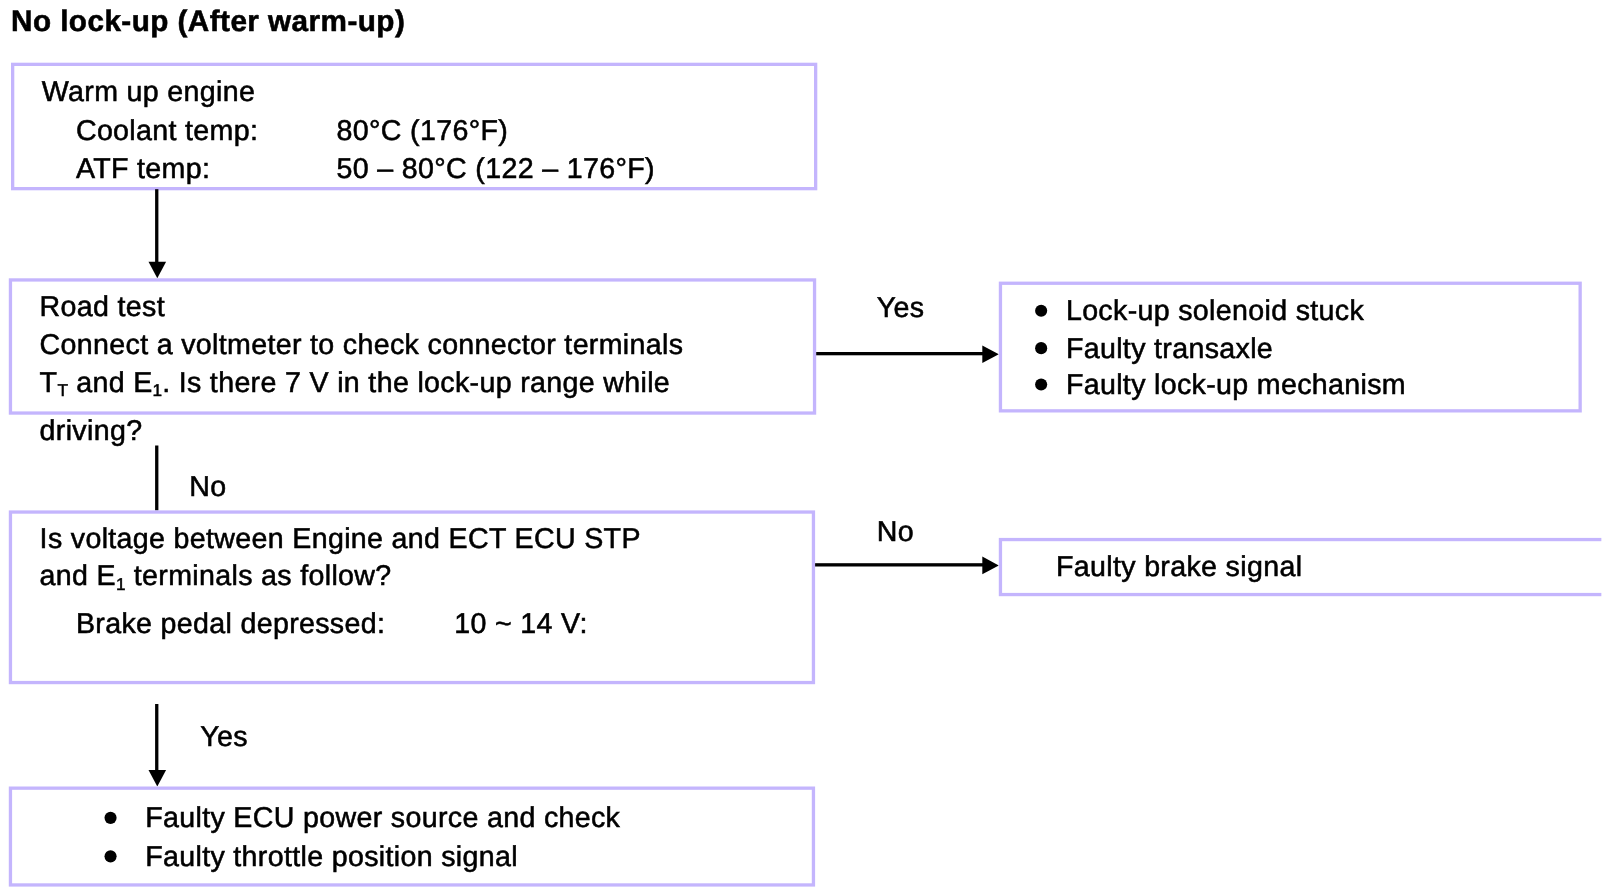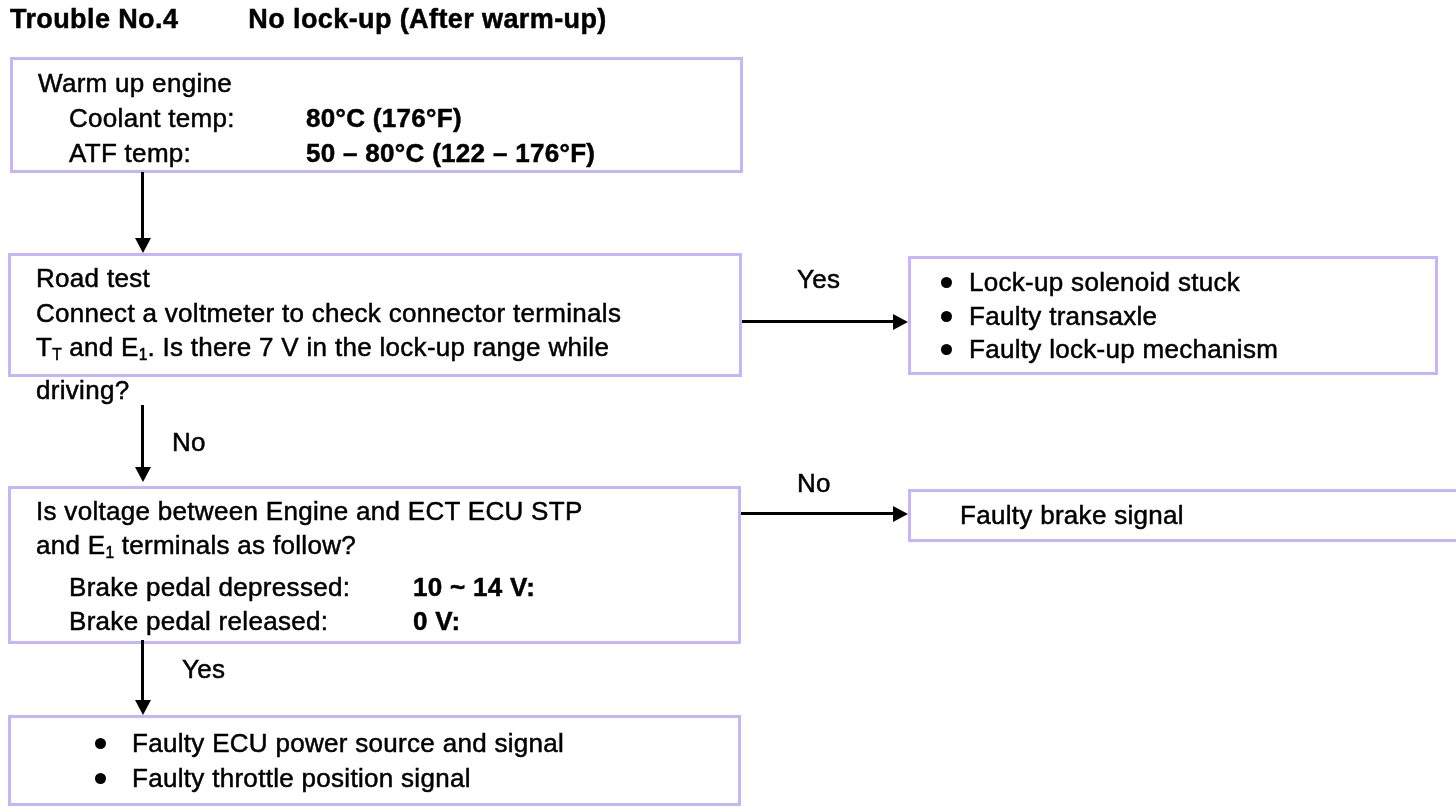--- a/index.html
+++ b/index.html
@@ -29,31 +29,31 @@
   .branch-label { position:absolute; font-size:26px; }
   #title {
     position:absolute; left:10px; top:4px;
     display:flex; gap:70px;
     font-size:27px; font-weight:bold; letter-spacing:0.4px;
   }
   
   #boxA { left:10px; top:57px; width:733px; height:116px; padding:6px 10px 0 25px; line-height:35px; }
   #boxA .row { display:flex; }
   #boxA .lbl { margin-left:31px; width:237px; flex:none; }
-  .val { font-weight:bold; }
+  .val { font-weight:normal; }
   
   #boxB { left:8px; top:253px; width:734px; height:124px; padding:5px 8px 0 25px; line-height:34.5px; }
   sub { font-size:0.6em; vertical-align:-0.28em; letter-spacing:0; }
   
   #rightBox1 { left:908px; top:256px; width:530px; height:119px; padding:7px 0 0 30px; }
   .bullet-row { display:flex; align-items:center; height:33.5px; }
   .dot { width:11px; height:11px; border-radius:50%; background:#000; flex:none; }
   #rightBox1 .dot { margin-right:17px; }
   
-  #boxC { left:8px; top:486px; width:733px; height:158px; padding:5px 8px 0 25px; line-height:34px; }
+  #boxC { left:8px; top:464px; width:733px; height:158px; padding:5px 8px 0 25px; line-height:34px; }
   #boxC .row { display:flex; }
   #boxC .lbl { margin-left:33px; width:344px; flex:none; }
   
   #rightBox2 { left:908px; top:489px; width:591px; height:53px; display:flex; align-items:center; padding-left:49px; }
   
   #boxD { left:8px; top:715px; width:733px; height:91px; padding:8px 0 0 84px; }
   #boxD .bullet-row { height:35px; }
   #boxD .dot { margin-right:26px; }
   
   #arrow1-line { left:141px; top:172px; width:3px; height:67px; }
@@ -70,21 +70,20 @@
   #no1-label  { left:172px; top:427px; }
   #no2-label  { left:797px; top:468px; }
   #yes2-label { left:182px; top:654px; }
 </style>
 </head>
 <body>
 
 <div id="page">
 
   <div id="title">
-    <span>Trouble No.4</span>
     <span>No lock-up (After warm-up)</span>
   </div>
 
   <div class="box" id="boxA">
     <div>Warm up engine</div>
     <div class="row">
       <span class="lbl">Coolant temp:</span>
       <span class="val">80°C (176°F)</span>
     </div>
     <div class="row">
@@ -126,42 +125,38 @@
   <div class="vline" id="arrow2-line"></div>
   <div class="head-down" id="arrow2-head"></div>
 
   <div class="box" id="boxC">
     <div>Is voltage between Engine and ECT ECU STP</div>
     <div><span>and E</span><sub>1</sub><span> terminals as follow?</span></div>
     <div class="row">
       <span class="lbl">Brake pedal depressed:</span>
       <span class="val">10 ~ 14 V:</span>
     </div>
-    <div class="row">
-      <span class="lbl">Brake pedal released:</span>
-      <span class="val">0 V:</span>
-    </div>
   </div>
 
   <div class="branch-label" id="no2-label">No</div>
   <div class="hline" id="hline2"></div>
   <div class="head-right" id="hline2-head"></div>
 
   <div class="box" id="rightBox2">
     <span>Faulty brake signal</span>
   </div>
 
   <div class="branch-label" id="yes2-label">Yes</div>
   <div class="vline" id="arrow3-line"></div>
   <div class="head-down" id="arrow3-head"></div>
 
   <div class="box" id="boxD">
     <div class="bullet-row">
       <span class="dot"></span>
-      <span>Faulty ECU power source and signal</span>
+      <span>Faulty ECU power source and check</span>
     </div>
     <div class="bullet-row">
       <span class="dot"></span>
       <span>Faulty throttle position signal</span>
     </div>
   </div>
 
 </div>
 
 </body></html>

